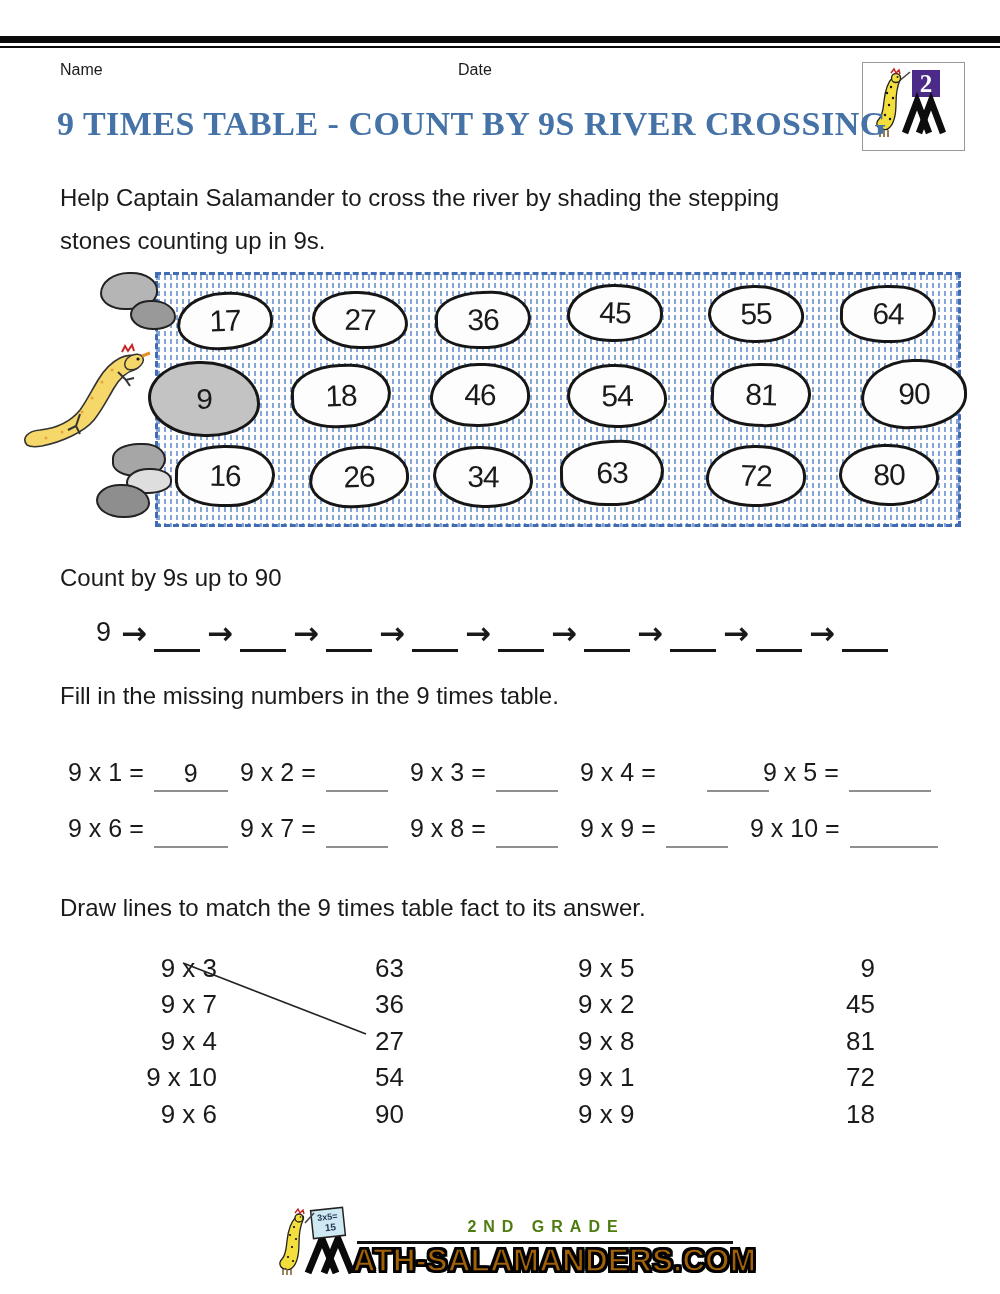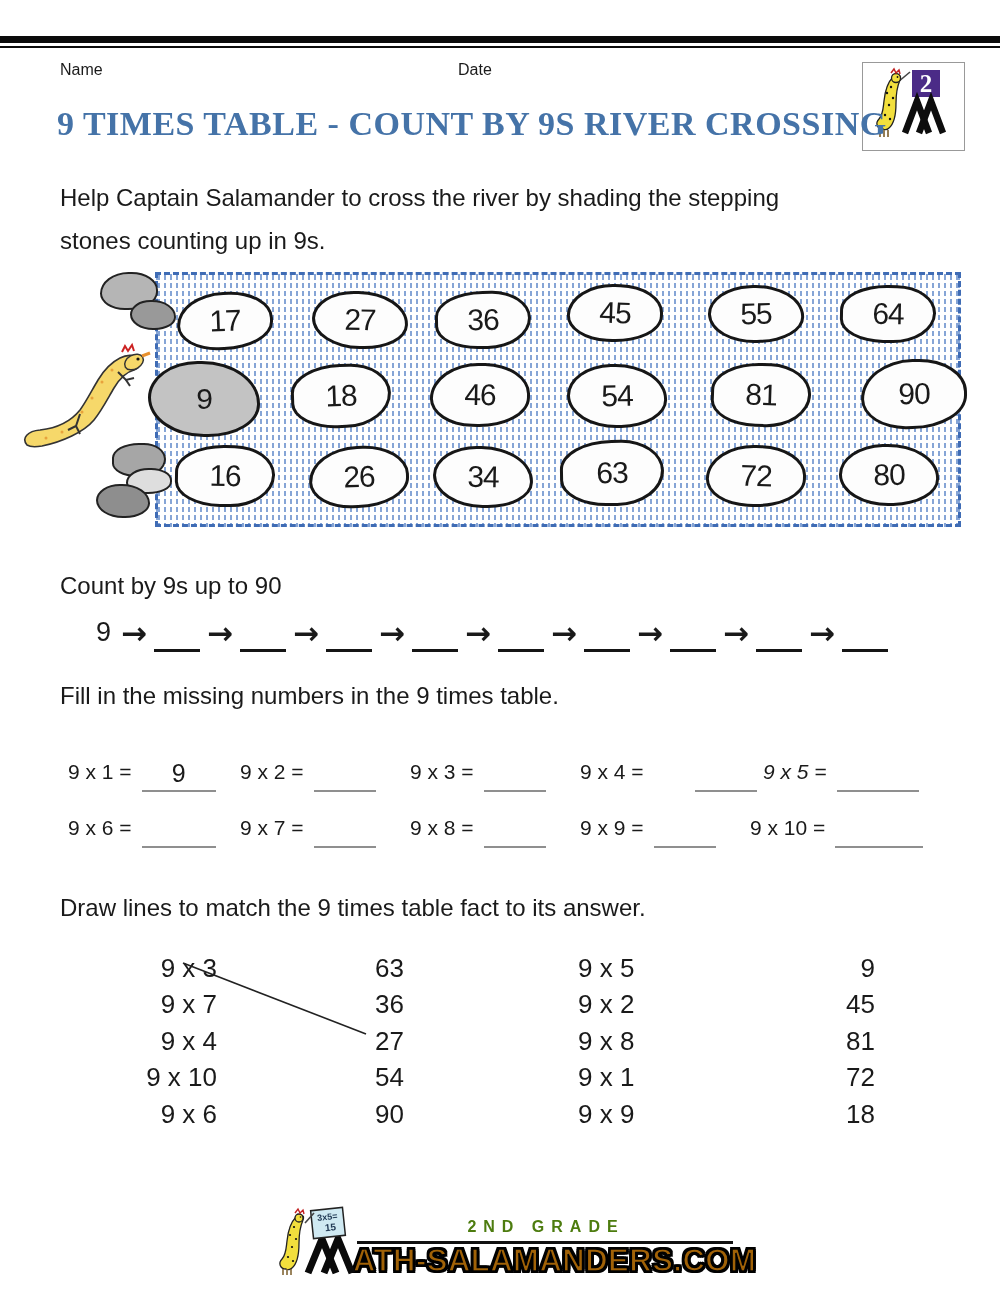--- a/index.html
+++ b/index.html
@@ -30,32 +30,32 @@
   .stone.shaded{background:#c3c3c3;}
   .p0{border-radius:52% 48% 55% 45% / 60% 50% 50% 46%;}
   .p1{border-radius:46% 54% 48% 52% / 50% 58% 44% 54%;}
   .p2{border-radius:55% 45% 50% 50% / 48% 52% 58% 44%;}
 
   .rock{position:absolute;border:2px solid #222;box-sizing:border-box;}
 
   .salamander-svg{position:absolute;left:22px;top:318px;}
 
   .section-heading{position:absolute;font-size:24px;left:60px;}
-  .h-count{top:564px;margin-top:8px;}
+  .h-count{top:564px;}
   .h-fill{top:682px;}
   .h-match{top:894px;}
 
   .count-seq{position:absolute;left:96px;top:608px;height:44px;display:flex;align-items:flex-end;}
   .cstart{font-size:27px;line-height:40px;margin-right:10px;}
   .arrow{font-family:"DejaVu Sans",sans-serif;font-size:31px;font-weight:bold;line-height:38px;}
   .cblank{width:46px;height:34px;border-bottom:3px solid #151515;margin:0 7px;}
 
   .fill-section,.match-section{position:absolute;left:0;top:0;width:1000px;height:0;}
   .fcell{position:absolute;display:flex;align-items:flex-start;}
-  .flabel{font-size:21px;line-height:30px;white-space:pre;}
+  .flabel{font-size:25px;line-height:30px;white-space:pre;}
   .fblank{margin-left:10px;height:33px;line-height:32px;border-bottom:2px solid #8f8f8f;
           text-align:center;font-size:25px;display:inline-block;}
 
   .mcol{position:absolute;top:950px;font-size:26px;}
   .mrow{height:36.4px;line-height:36.4px;white-space:pre;}
   .match-line{position:absolute;left:0;top:0;pointer-events:none;}
 
   .footer-grade{position:absolute;left:360px;top:1218px;width:372px;text-align:center;
                 font-size:16px;font-weight:bold;letter-spacing:7px;color:#4d7c0f;white-space:nowrap;}
   .footer-rule{position:absolute;left:357px;top:1241px;width:376px;height:3px;background:#111;}
@@ -197,21 +197,21 @@
         <span class="fblank" style="width: 62px;"></span>
       </div>
       <div class="fcell" style="left: 410px; top: 757px; justify-content: flex-end;">
         <span class="flabel">9 x 3 =</span>
         <span class="fblank" style="width: 62px;"></span>
       </div>
       <div class="fcell" style="left: 580px; top: 757px; gap: 41px;">
         <span class="flabel">9 x 4 =</span>
         <span class="fblank" style="width: 62px;"></span>
       </div>
-      <div class="fcell" style="left: 763px; top: 757px; font-style: italic;">
+      <div class="fcell" style="left: 763px; top: 757px;">
         <span class="flabel">9 x 5 =</span>
         <span class="fblank" style="width: 82px;"></span>
       </div>
       <div class="fcell" style="left: 68px; top: 813px;">
         <span class="flabel">9 x 6 =</span>
         <span class="fblank" style="width: 74px;"></span>
       </div>
       <div class="fcell" style="left: 240px; top: 813px;">
         <span class="flabel">9 x 7 =</span>
         <span class="fblank" style="width: 62px;"></span>

